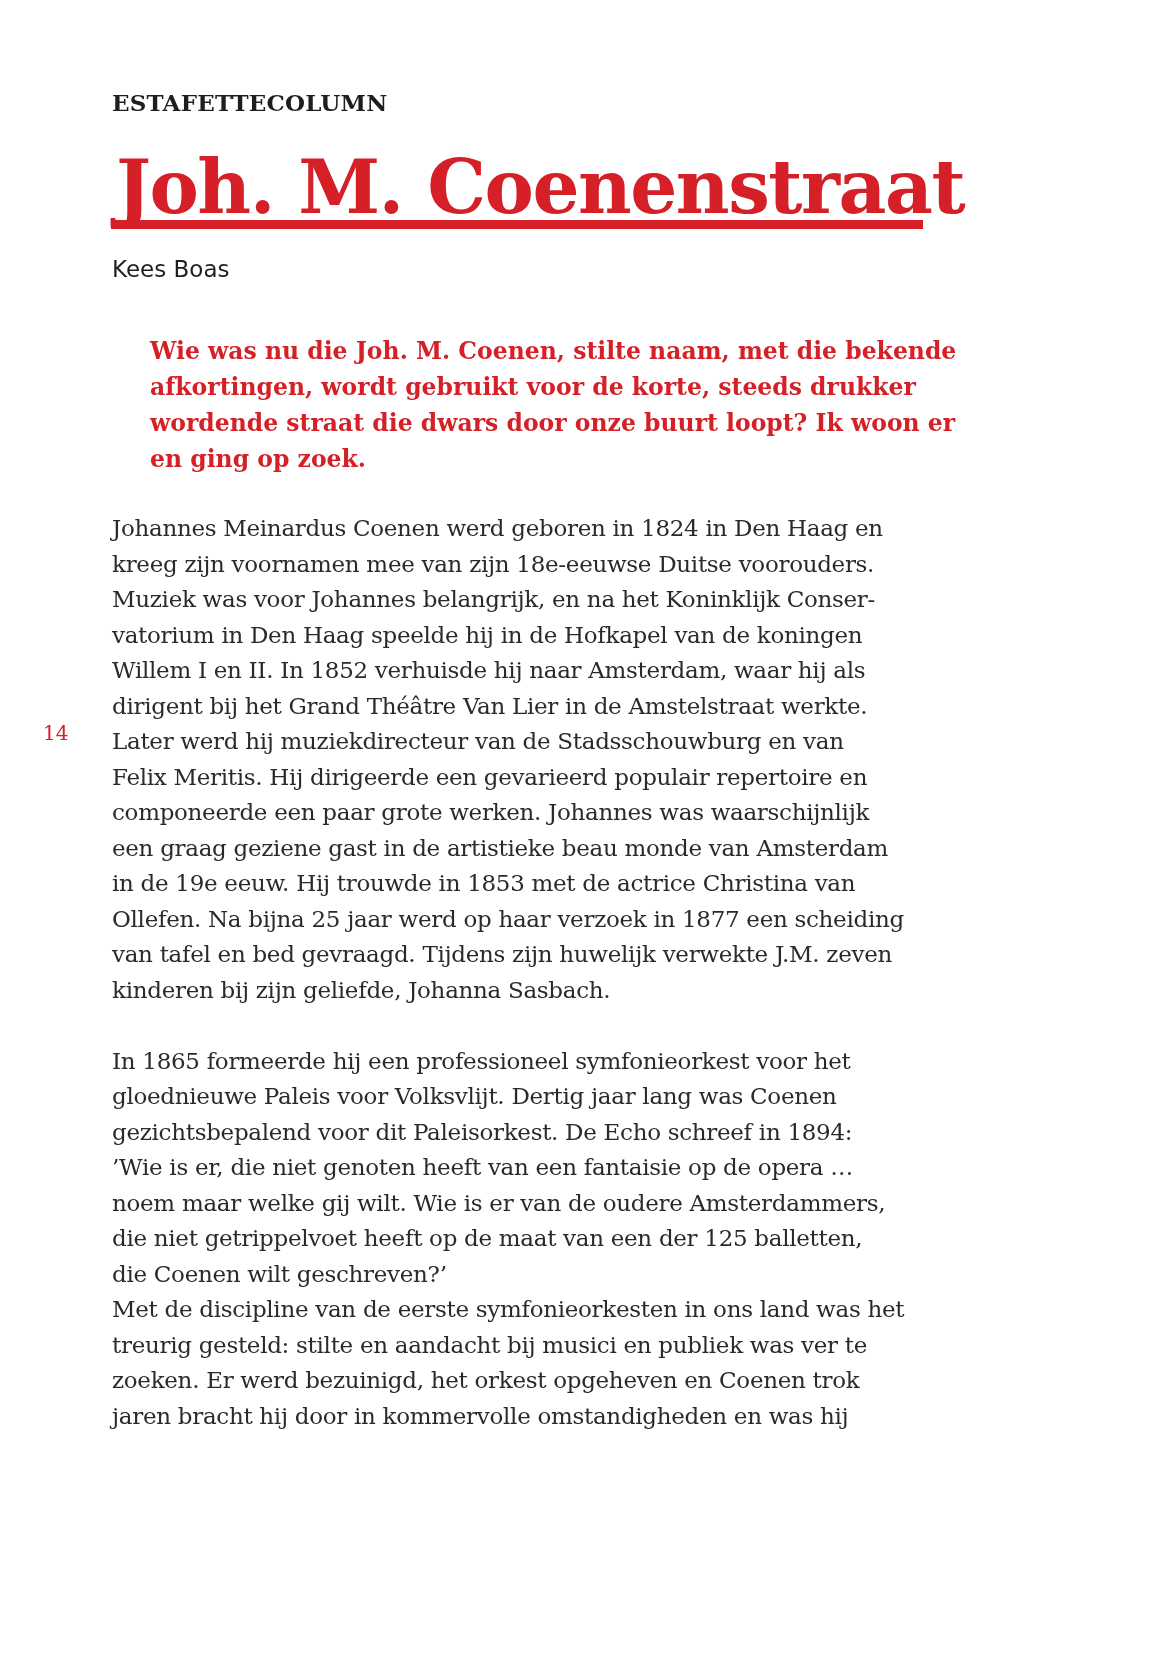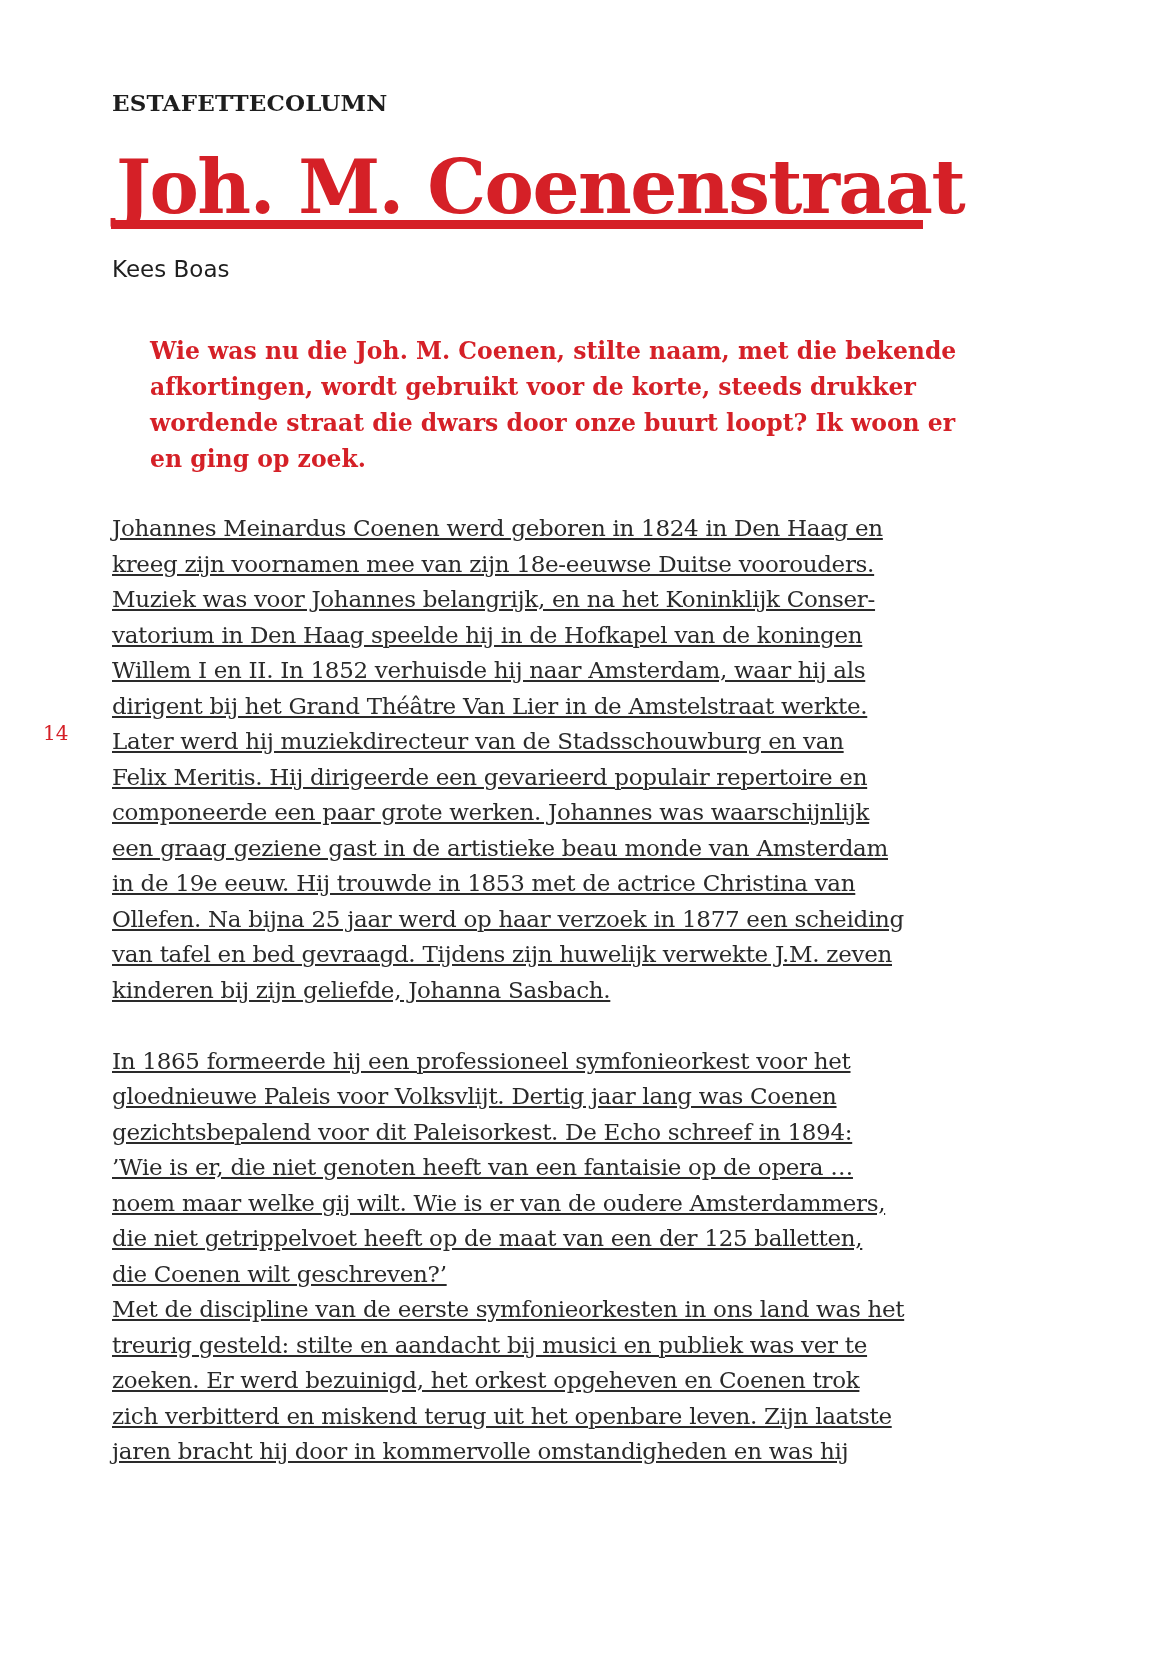--- a/index.html
+++ b/index.html
@@ -90,21 +90,20 @@
     .body {
       position: absolute;
       left: 112px;
       top: 504px;
       width: 830px;
       font-family: "DejaVu Serif", serif;
       font-size: 23px;
       line-height: 35.5px;
       color: #2a2a2a;
       letter-spacing: -0.3px;
-      text-decoration: underline;
     }
     .paragraph {
       margin: 0;
     }
     .paragraph-gap {
       height: 35.5px;
     }
   </style>
 </head>
 <body>
@@ -149,18 +148,17 @@
       <span class="line">In 1865 formeerde hij een professioneel symfonieorkest voor het</span>
       <span class="line">gloednieuwe Paleis voor Volksvlijt. Dertig jaar lang was Coenen</span>
       <span class="line">gezichtsbepalend voor dit Paleisorkest. De Echo schreef in 1894:</span>
       <span class="line">’Wie is er, die niet genoten heeft van een fantaisie op de opera …</span>
       <span class="line">noem maar welke gij wilt. Wie is er van de oudere Amsterdammers,</span>
       <span class="line">die niet getrippelvoet heeft op de maat van een der 125 balletten,</span>
       <span class="line">die Coenen wilt geschreven?’</span>
       <span class="line">Met de discipline van de eerste symfonieorkesten in ons land was het</span>
       <span class="line">treurig gesteld: stilte en aandacht bij musici en publiek was ver te</span>
       <span class="line">zoeken. Er werd bezuinigd, het orkest opgeheven en Coenen trok</span>
-      <span class="line">zich verbitterd en miskend terug uit het openbare leven. Zijn laatste</span>
       <span class="line">jaren bracht hij door in kommervolle omstandigheden en was hij</span>
     </p>
   </div>
 
 </div>
 
 </body></html>

